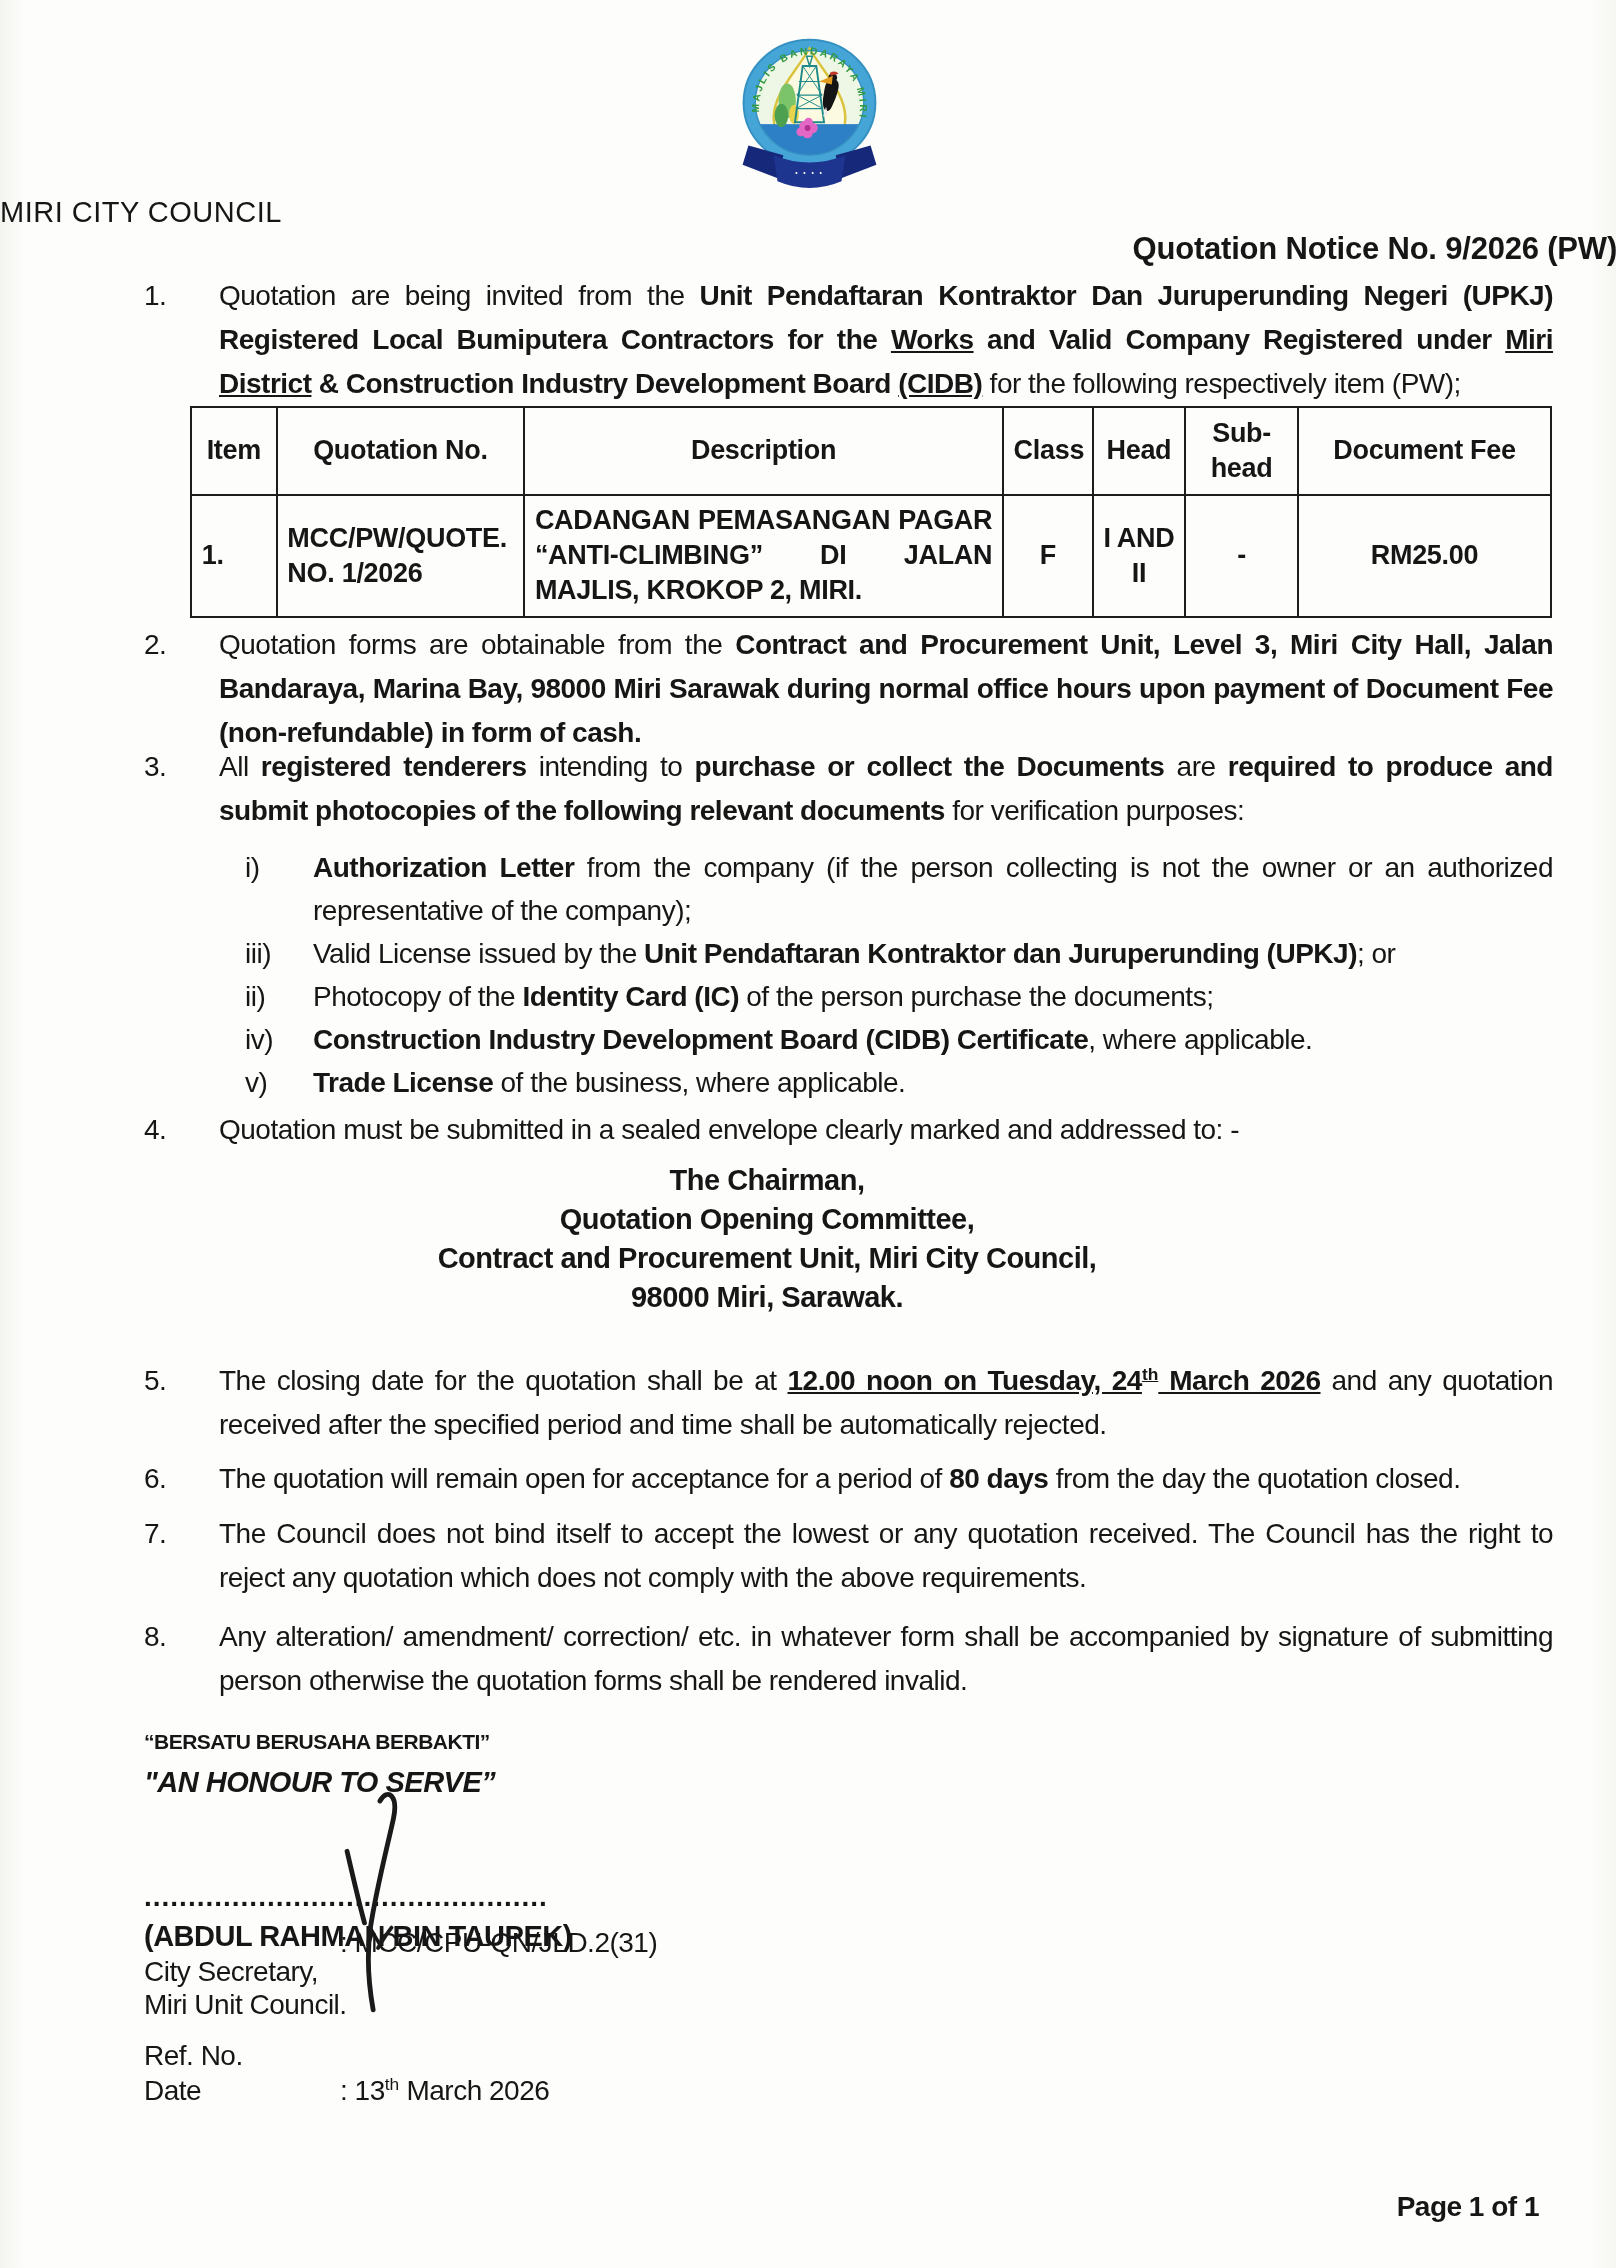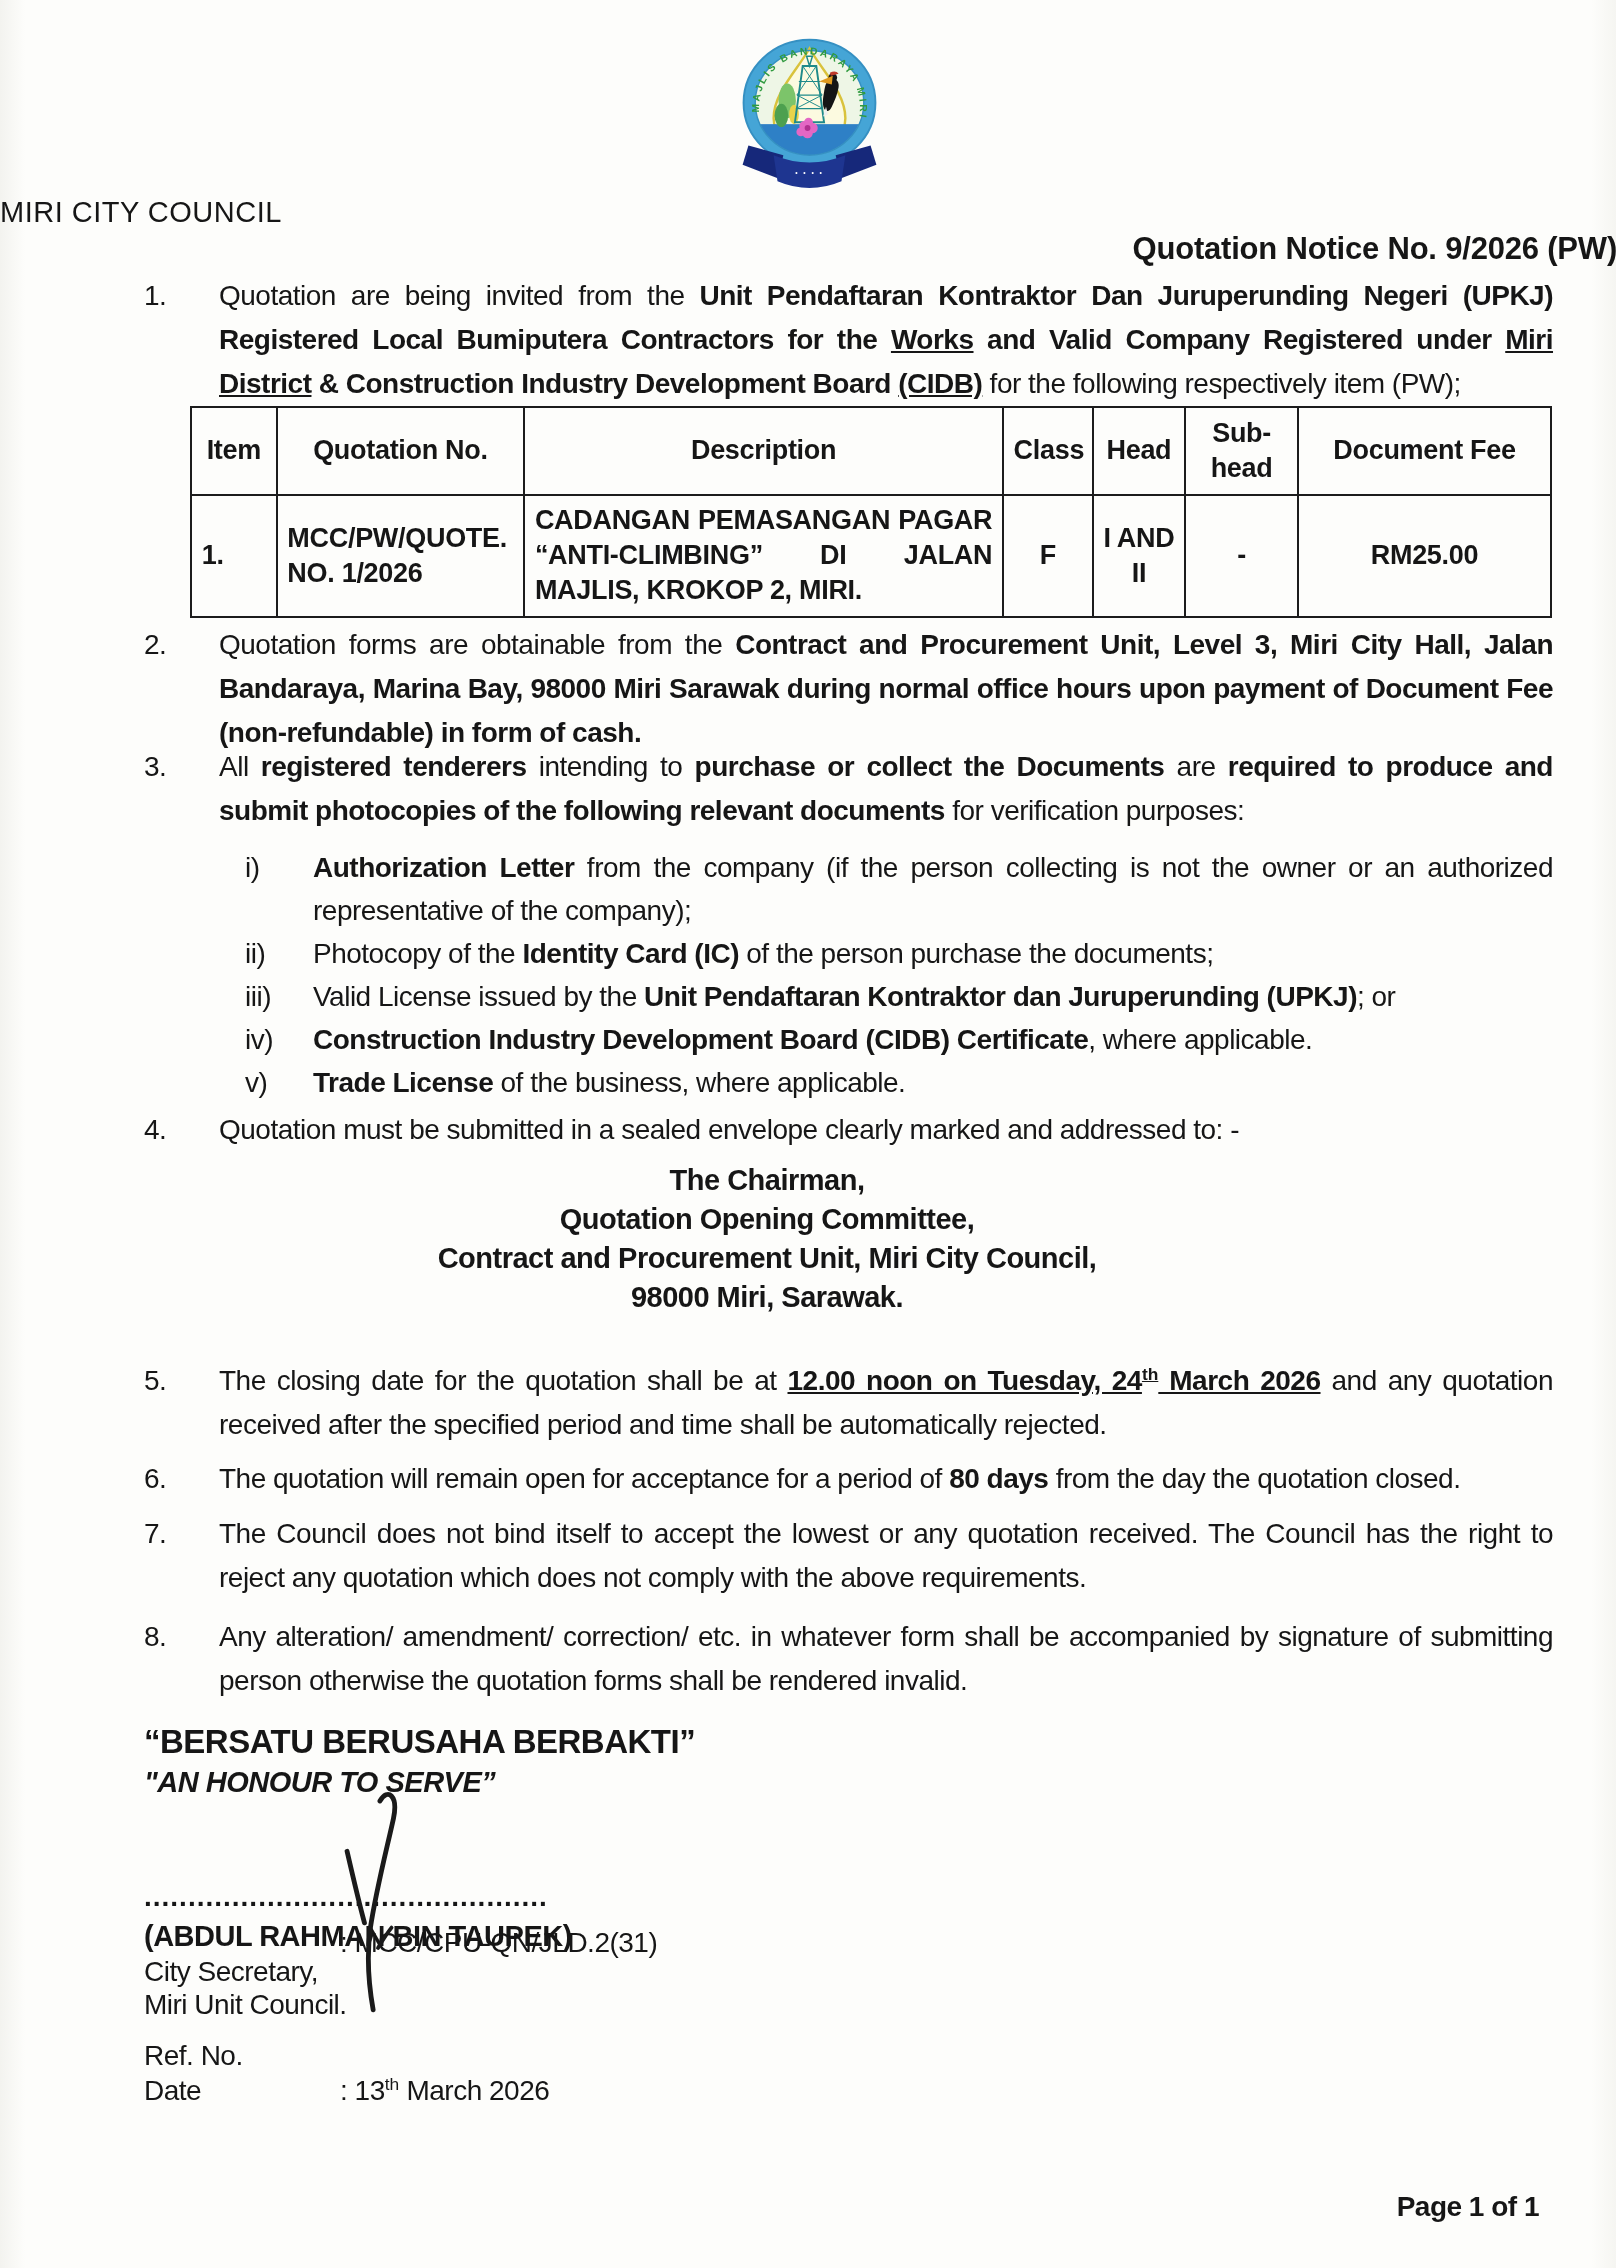--- a/index.html
+++ b/index.html
@@ -45,21 +45,21 @@
     padding:7.8px 9.7px;vertical-align:middle;overflow:hidden;
   }
   .qtable th{text-align:center}
   .qtable td.c{text-align:center}
   .qtable td.l{text-align:left}
   .qtable td.j{text-align:justify;text-align-last:left}
 
   .addr{position:absolute;left:144px;width:1246px;text-align:center;
     font-weight:700;line-height:39px;font-size:29px}
 
-  .motto1{position:absolute;left:144px;top:1720px;font-weight:700;font-size:33px}
+  .motto1{position:absolute;left:144px;top:1720px;font-weight:700;font-size:21px}
   .motto2{position:absolute;left:144px;top:1760px;font-weight:700;font-style:italic;font-size:29px}
 
   .sig-art{position:absolute;left:320px;top:1791px;width:116px;height:225px;z-index:3}
   .dots{position:absolute;left:144px;top:1875px;font-weight:700;letter-spacing:1px;z-index:1}
   .sig-name{position:absolute;left:144px;top:1914px;font-weight:700;font-size:29px}
   .sig-role{position:absolute;left:144px;top:1950px}
   .sig-org{position:absolute;left:144px;top:1983px}
 
   .refrow-label{position:absolute;left:144px}
   .refrow-value{position:absolute;left:340px}
@@ -174,26 +174,26 @@
     <div class="num">3.</div>
     <div class="ptext"><span>All </span><span class="b">registered tenderers</span><span> intending to </span><span class="b">purchase or collect the Documents</span><span> are </span><span class="b">required to produce and submit photocopies of the following relevant documents</span><span> for verification purposes:</span></div>
   </div>
 
   <div class="sublist" style="top:846px">
     <div class="subitem">
       <div class="snum">i)</div>
       <div class="stext"><span class="b">Authorization Letter</span><span> from the company (if the person collecting is not the owner or an authorized representative of the company);</span></div>
     </div>
     <div class="subitem">
+      <div class="snum">iii)</div>
+      <div class="stext"><span>Valid License issued by the </span><span class="b">Unit Pendaftaran Kontraktor dan Juruperunding (UPKJ)</span><span>; or</span></div>
+    </div>
+    <div class="subitem">
       <div class="snum">ii)</div>
       <div class="stext"><span>Photocopy of the </span><span class="b">Identity Card (IC)</span><span> of the person purchase the documents;</span></div>
-    </div>
-    <div class="subitem">
-      <div class="snum">iii)</div>
-      <div class="stext"><span>Valid License issued by the </span><span class="b">Unit Pendaftaran Kontraktor dan Juruperunding (UPKJ)</span><span>; or</span></div>
     </div>
     <div class="subitem">
       <div class="snum">iv)</div>
       <div class="stext"><span class="b">Construction Industry Development Board (CIDB) Certificate</span><span>, where applicable.</span></div>
     </div>
     <div class="subitem">
       <div class="snum">v)</div>
       <div class="stext"><span class="b">Trade License</span><span> of the business, where applicable.</span></div>
     </div>
   </div>

